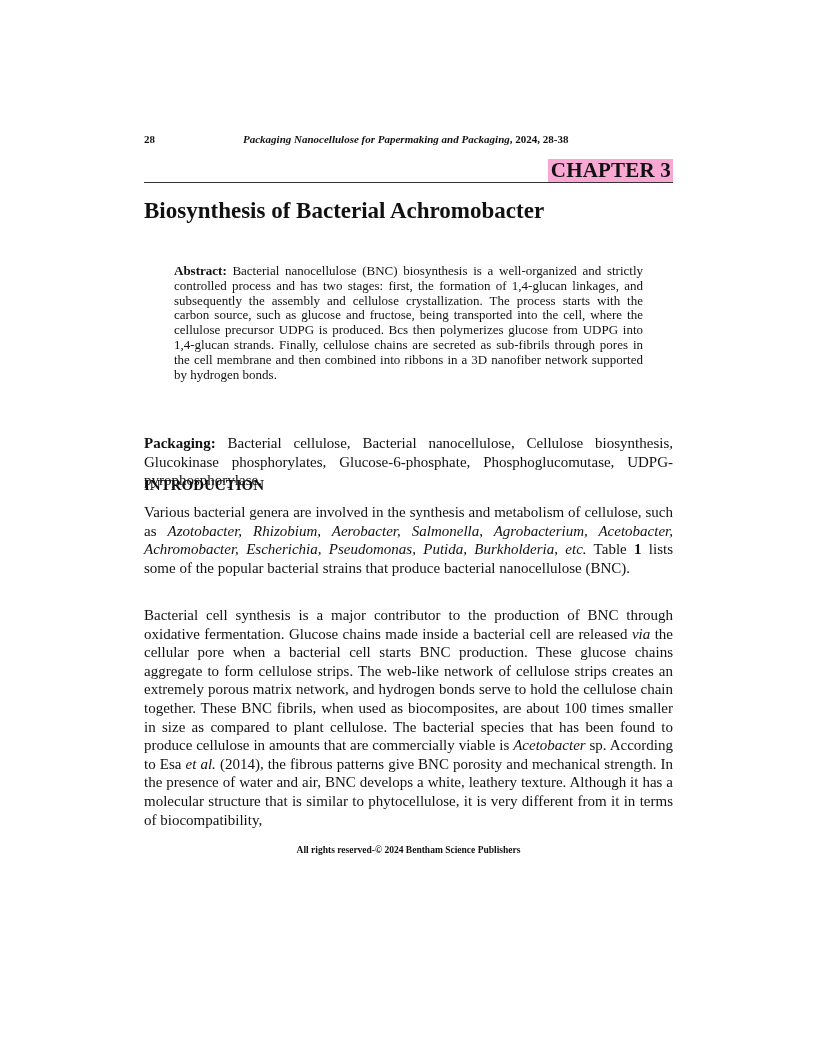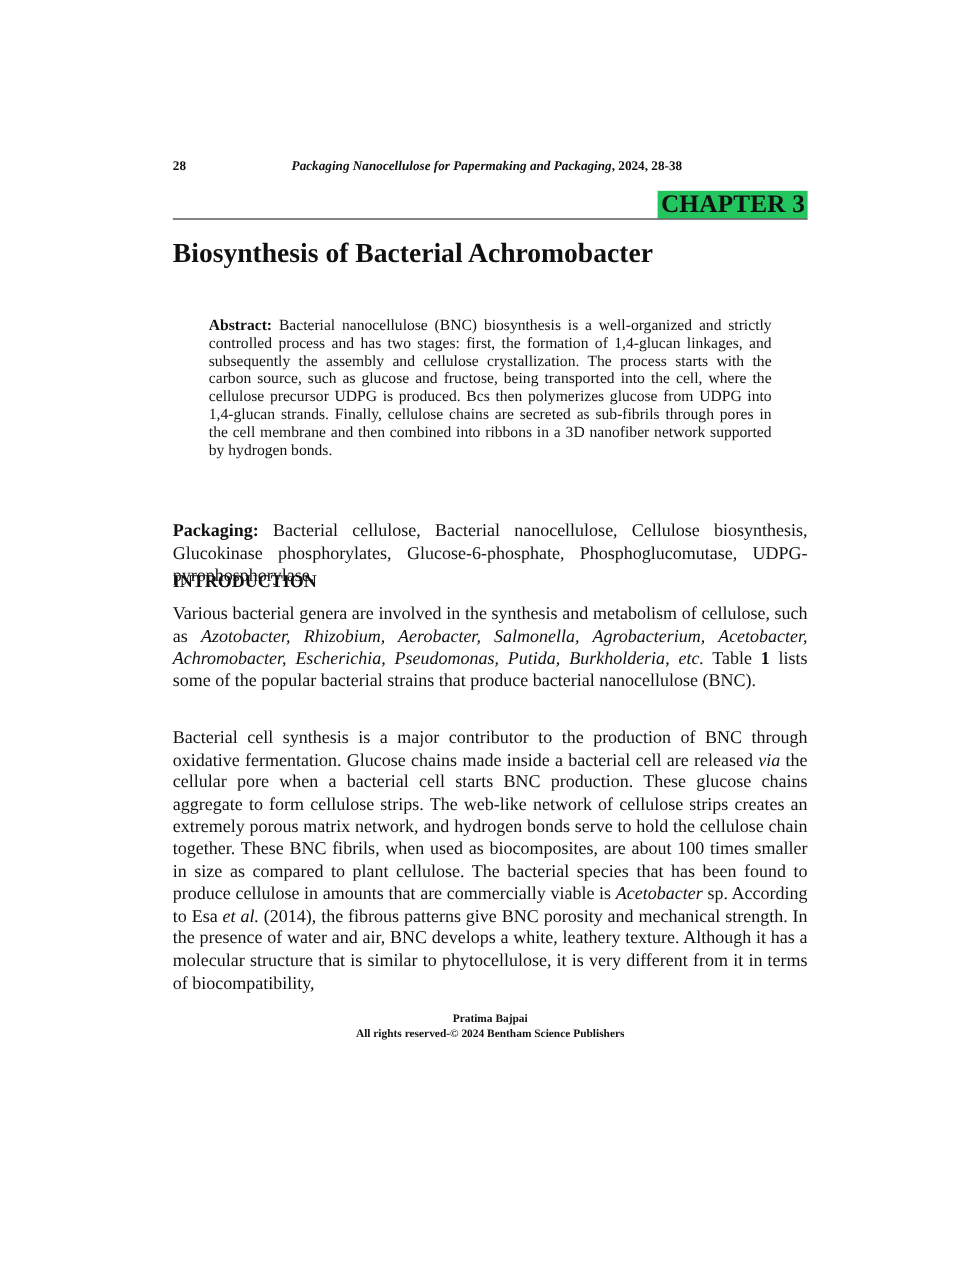--- a/index.html
+++ b/index.html
@@ -39,21 +39,21 @@
       position: absolute;
       left: 99px;
       top: 0;
       white-space: nowrap;
     }
     .journal-line i { font-style: italic; }
     .chapter-box {
       position: absolute;
       top: 159px;
       right: 0;
-      background: #22c55e;
+      background: #f9a8d4;
       padding: 0 2px 0 3px;
       font-size: 21px;
       font-weight: bold;
       line-height: 23px;
       letter-spacing: 0.2px;
     }
     .chapter-rule {
       position: absolute;
       top: 182px;
       left: 0;
@@ -145,15 +145,14 @@
 
   <h2 class="section-heading">INTRODUCTION</h2>
 
   <p class="para para1"><span>Various bacterial genera are involved in the synthesis and metabolism of cellulose, such as </span><i>Azotobacter, Rhizobium, Aerobacter, Salmonella, Agrobacterium, Acetobacter, Achromobacter, Escherichia, Pseudomonas, Putida, Burkholderia</i><span>, </span><i>etc.</i><span> Table </span><b>1</b><span> lists some of the popular bacterial strains that produce bacterial nanocellulose (BNC).</span></p>
 
   <p class="para para2"><span>Bacterial cell synthesis is a major contributor to the production of BNC through oxidative fermentation. Glucose chains made inside a bacterial cell are released </span><i>via</i><span> the cellular pore when a bacterial cell starts BNC production. These glucose chains aggregate to form cellulose strips. The web-like network of cellulose strips creates an extremely porous matrix network, and hydrogen bonds serve to hold the cellulose chain together. These BNC fibrils, when used as biocomposites, are about 100 times smaller in size as compared to plant cellulose. The bacterial species that has been found to produce cellulose in amounts that are commercially viable is </span><i>Acetobacter</i><span> sp. According to Esa </span><i>et al.</i><span> (2014), the fibrous patterns give BNC porosity and mechanical strength. In the presence of water and air, BNC develops a white, leathery texture. Although it has a molecular structure that is similar to phytocellulose, it is very different from it in terms of biocompatibility,</span></p>
 
 </div>
 
 <div class="footer">
-  <div>Pratima Bajpai</div>
   <div>All rights reserved-© 2024 Bentham Science Publishers</div>
 </div>
 
 </body></html>

